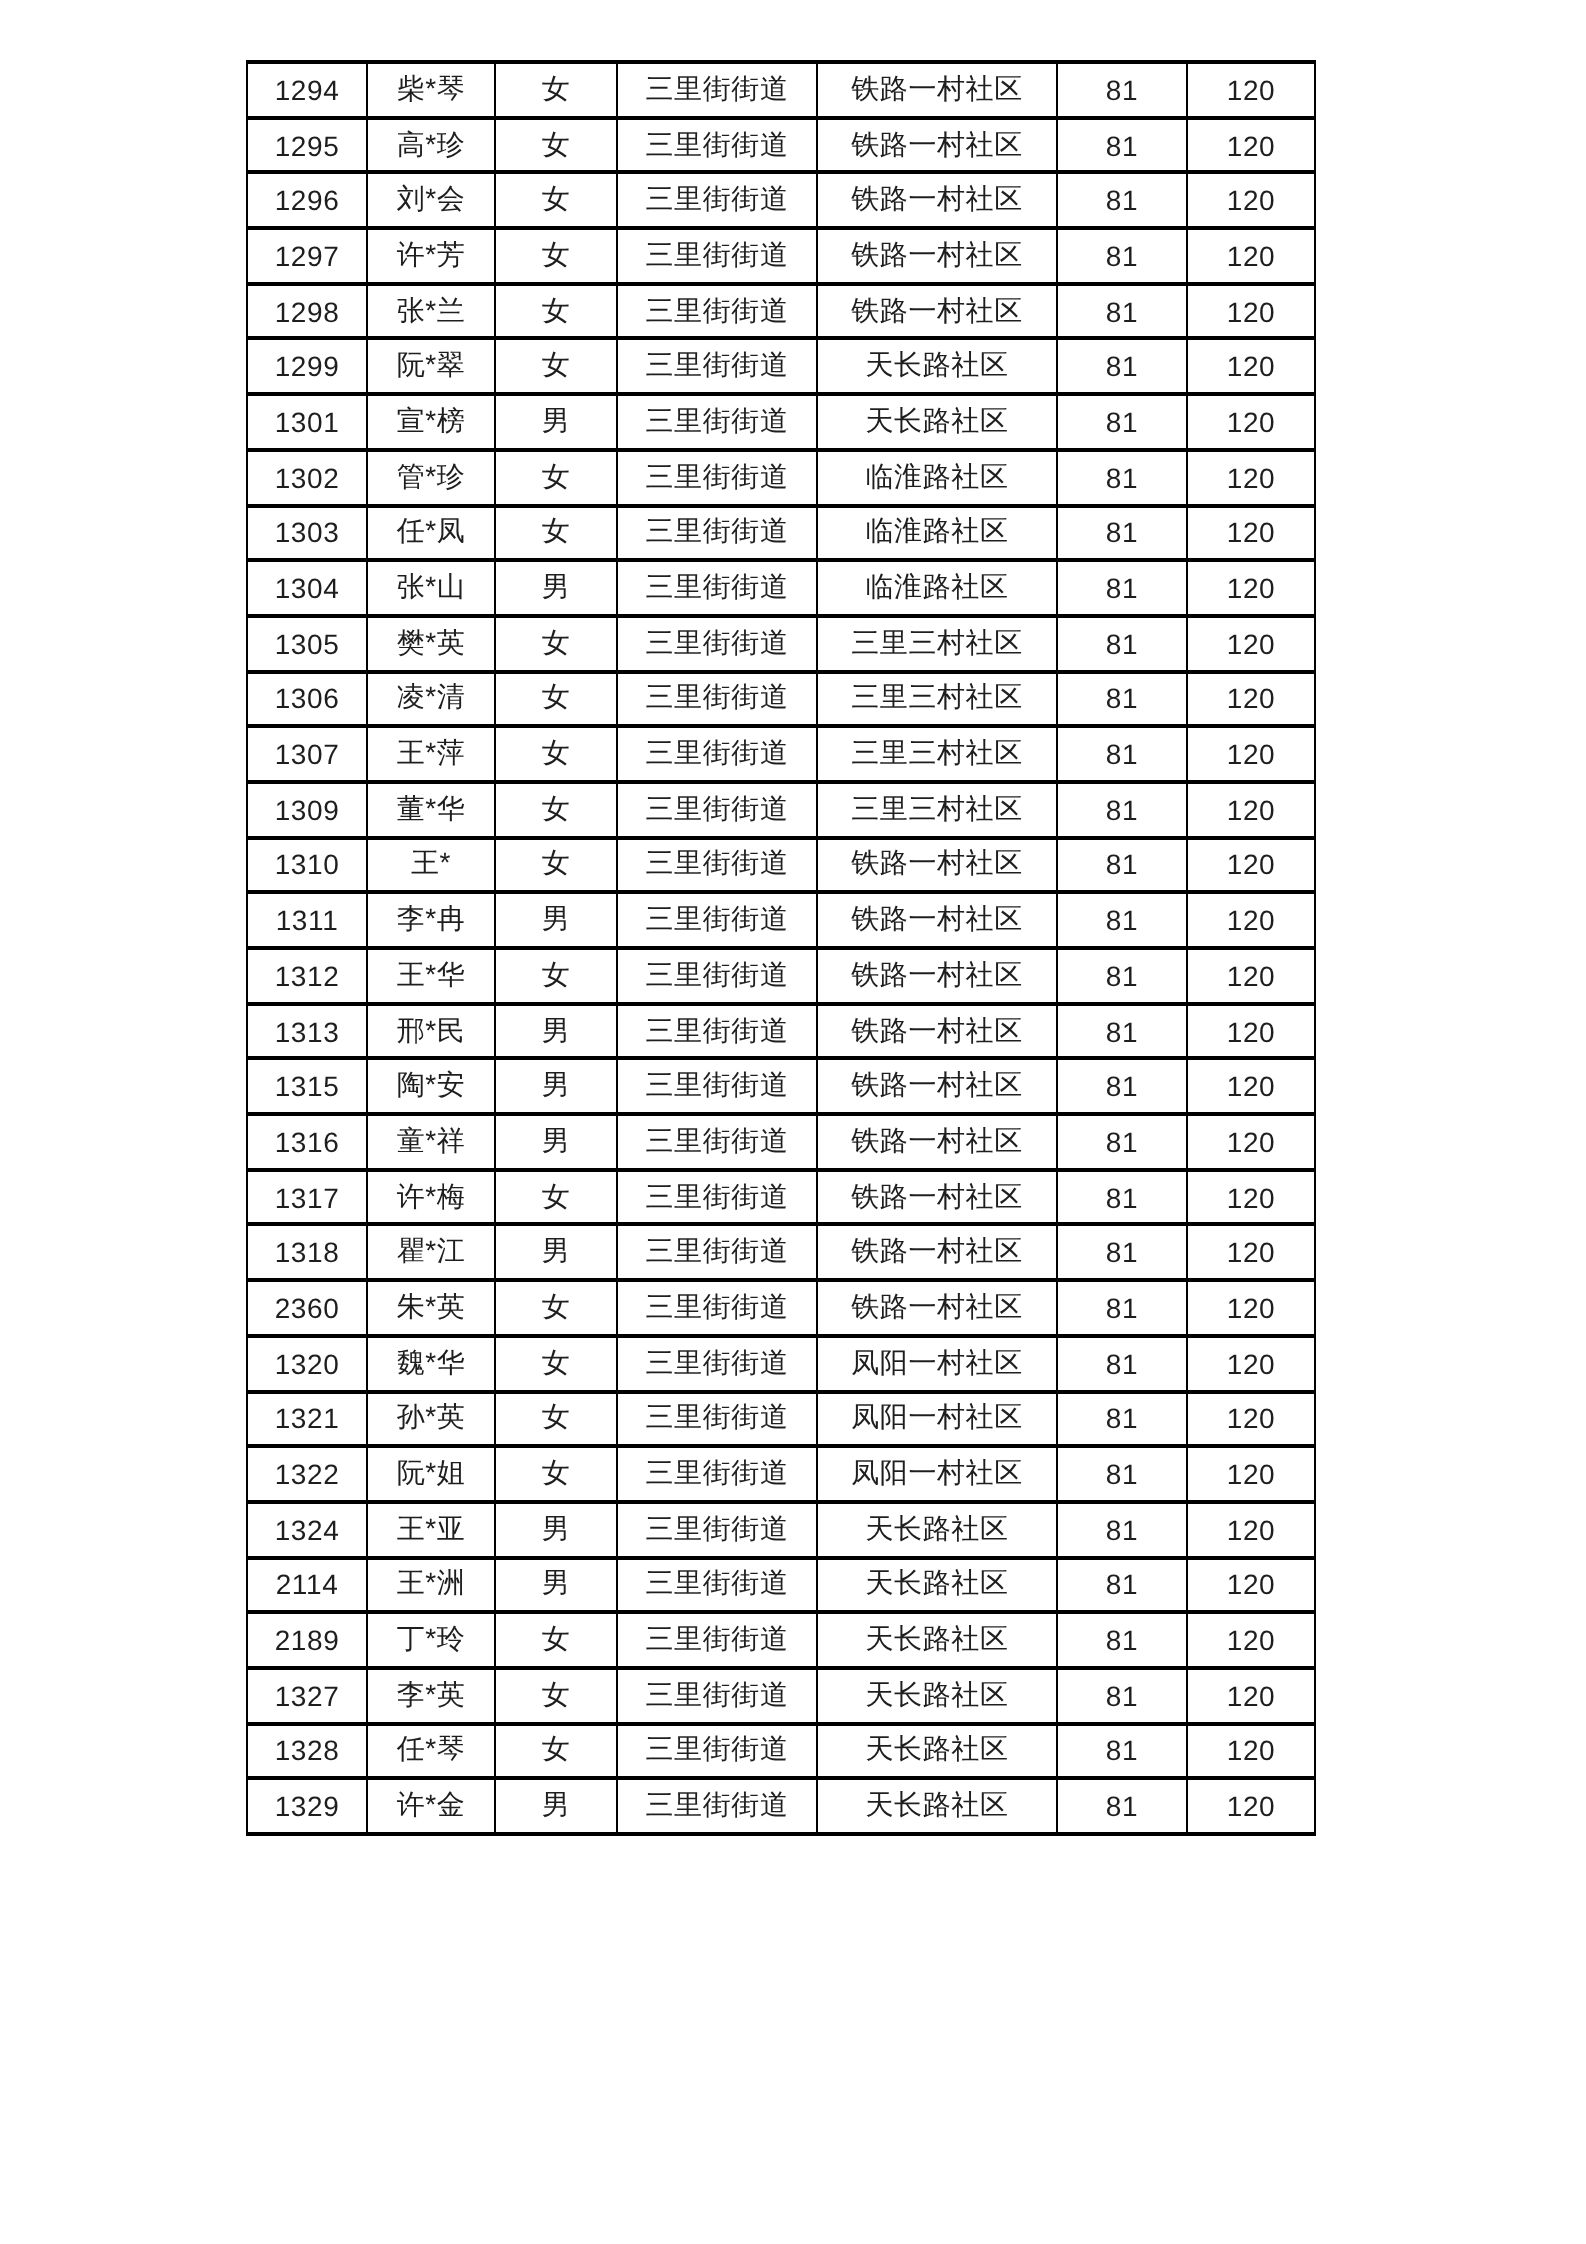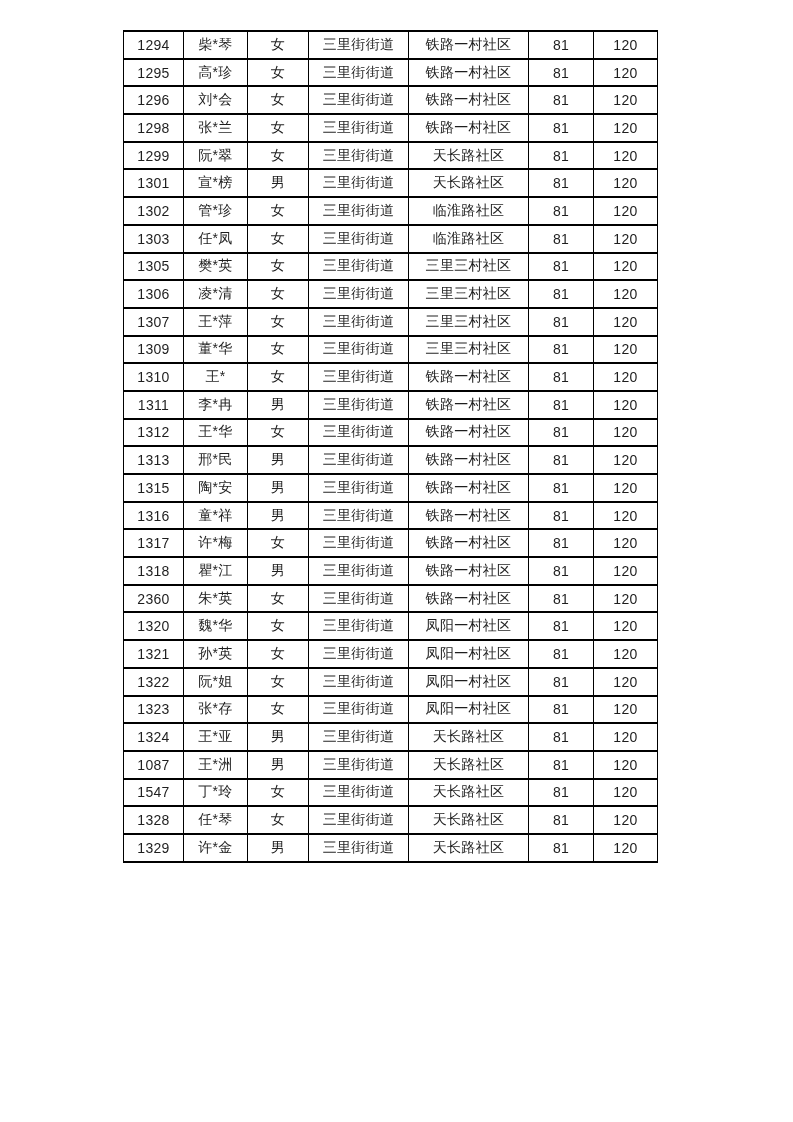--- a/index.html
+++ b/index.html
@@ -85,20 +85,29 @@
   <tr>
     <td>1296</td>
     <td>刘*会</td>
     <td>女</td>
     <td>三里街街道</td>
     <td>铁路一村社区</td>
     <td>81</td>
     <td>120</td>
   </tr>
 
+  <tr>
+    <td>1297</td>
+    <td>许*芳</td>
+    <td>女</td>
+    <td>三里街街道</td>
+    <td>铁路一村社区</td>
+    <td>81</td>
+    <td>120</td>
+  </tr>
 
   <tr>
     <td>1298</td>
     <td>张*兰</td>
     <td>女</td>
     <td>三里街街道</td>
     <td>铁路一村社区</td>
     <td>81</td>
     <td>120</td>
   </tr>
@@ -137,20 +146,29 @@
   <tr>
     <td>1303</td>
     <td>任*凤</td>
     <td>女</td>
     <td>三里街街道</td>
     <td>临淮路社区</td>
     <td>81</td>
     <td>120</td>
   </tr>
 
+  <tr>
+    <td>1304</td>
+    <td>张*山</td>
+    <td>男</td>
+    <td>三里街街道</td>
+    <td>临淮路社区</td>
+    <td>81</td>
+    <td>120</td>
+  </tr>
 
   <tr>
     <td>1305</td>
     <td>樊*英</td>
     <td>女</td>
     <td>三里街街道</td>
     <td>三里三村社区</td>
     <td>81</td>
     <td>120</td>
   </tr>
@@ -300,60 +318,60 @@
   <tr>
     <td>1322</td>
     <td>阮*姐</td>
     <td>女</td>
     <td>三里街街道</td>
     <td>凤阳一村社区</td>
     <td>81</td>
     <td>120</td>
   </tr>
 
-  <tr>
-    <td>1323</td>
-    <td>张*存</td>
-    <td>女</td>
-    <td>三里街街道</td>
-    <td>凤阳一村社区</td>
-    <td>81</td>
-    <td>120</td>
-  </tr>
 
   <tr>
     <td>1324</td>
     <td>王*亚</td>
     <td>男</td>
     <td>三里街街道</td>
     <td>天长路社区</td>
     <td>81</td>
     <td>120</td>
   </tr>
 
   <tr>
-    <td>1087</td>
+    <td>2114</td>
     <td>王*洲</td>
     <td>男</td>
     <td>三里街街道</td>
     <td>天长路社区</td>
     <td>81</td>
     <td>120</td>
   </tr>
 
   <tr>
-    <td>1547</td>
+    <td>2189</td>
     <td>丁*玲</td>
     <td>女</td>
     <td>三里街街道</td>
     <td>天长路社区</td>
     <td>81</td>
     <td>120</td>
   </tr>
 
+  <tr>
+    <td>1327</td>
+    <td>李*英</td>
+    <td>女</td>
+    <td>三里街街道</td>
+    <td>天长路社区</td>
+    <td>81</td>
+    <td>120</td>
+  </tr>
 
   <tr>
     <td>1328</td>
     <td>任*琴</td>
     <td>女</td>
     <td>三里街街道</td>
     <td>天长路社区</td>
     <td>81</td>
     <td>120</td>
   </tr>

